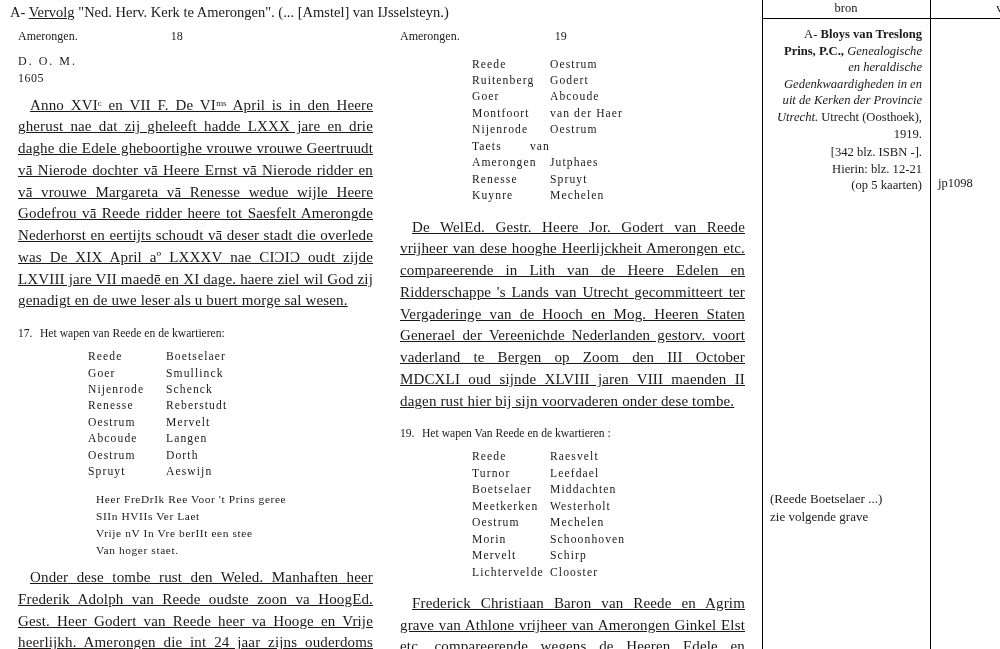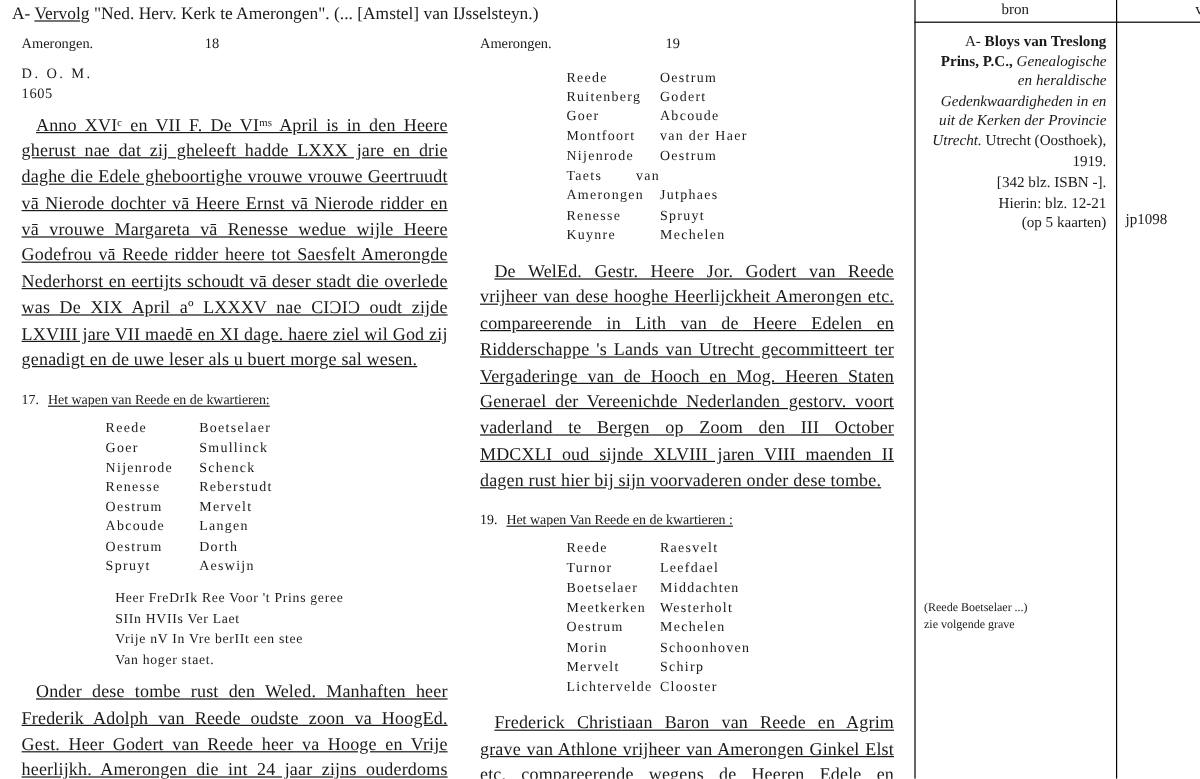--- a/index.html
+++ b/index.html
@@ -68,21 +68,20 @@
     font-size: 15px;
     line-height: 1.45;
     letter-spacing: 0.15px;
     text-decoration: underline;
   }
   p.body.first { text-indent: 12px; }
 
   .sec {
     margin: 14px 0 0 0;
     font-size: 11.6px;
-    text-decoration: underline;
   }
   .sec .num { display: inline-block; width: 22px; }
 
   
   .quart {
     margin: 7px 0 0 0;
     display: block;
     font-size: 11.6px;
     letter-spacing: 1.1px;
     line-height: 1.42;
@@ -146,23 +145,23 @@
     font-size: 12.6px;
     line-height: 1.32;
     text-align: right;
   }
   .bron-body b { font-weight: bold; }
   .bron-body i { font-style: italic; }
 
   .bron-note {
     position: absolute;
     left: 770px;
-    top: 500px;
+    top: 490px;
     width: 158px;
-    font-size: 10px;
+    font-size: 13px;
     line-height: 1.35;
   }
 
   .verwerkt-code {
     position: absolute;
     left: 938px;
     top: 176px;
     font-size: 12.5px;
   }
 </style>

